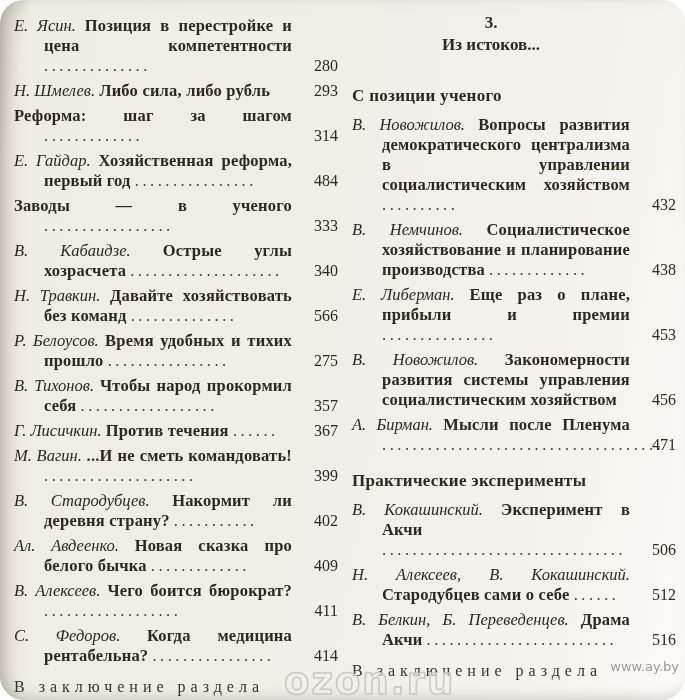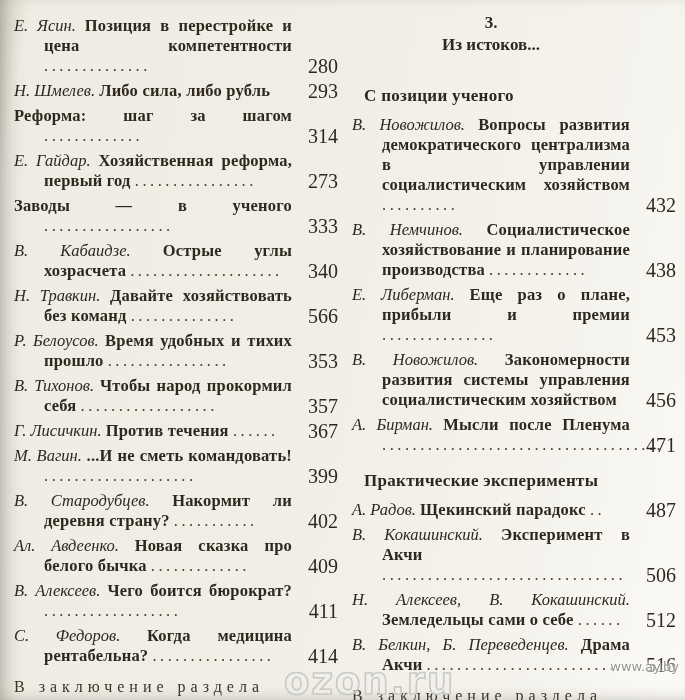--- a/index.html
+++ b/index.html
@@ -4,32 +4,33 @@
 <style>
   html,body{margin:0;padding:0;}
   body{width:685px;height:700px;overflow:hidden;background:#fff;}
   .page{
     position:relative;width:685px;height:700px;overflow:hidden;
     background:linear-gradient(100deg,#ddd9ce 0%,#efece3 4%,#f1eee6 45%,#f5f3ed 80%,#fbfaf7 100%);
     box-shadow:inset 14px 0 20px -12px rgba(95,90,78,.5), inset 0 -10px 16px -10px rgba(120,115,105,.25);
     font-family:"Liberation Serif","DejaVu Serif",serif;
     color:#2e2able;
     color:#2e281f;
+    border-radius:24px;
   }
   .col{position:absolute;width:324px;}
   .col-left{left:14px;top:16px;}
   .col-right{left:352px;top:12px;}
   .entry{position:relative;padding-right:46px;margin-bottom:5px;font-size:16.5px;line-height:20px;}
   .txt{margin:0;padding-left:30px;text-indent:-30px;text-align:justify;}
   .au{font-style:italic;}
   .ti{font-weight:bold;letter-spacing:.2px;}
   .dt{letter-spacing:3.5px;color:#48422f;font-weight:normal;}
-  .pg{position:absolute;right:0;bottom:0;width:44px;text-align:right;font-size:20px;}
+  .pg{position:absolute;right:0;bottom:0;width:44px;text-align:right;font-size:16px;}
   .spaced{letter-spacing:5px;font-size:16px;margin:12px 0 9px;color:#3a3428;}
-  .sec{font-weight:bold;font-size:17px;margin:16px 12px 9px;letter-spacing:.3px;}
+  .sec{font-weight:bold;font-size:17px;margin:16px 0 9px;letter-spacing:.3px;}
   .chapter{text-align:center;font-weight:bold;font-size:17px;line-height:22px;margin:0 46px 30px 0;}
   .wm-ozon{
     position:absolute;left:284px;top:660px;
     font-family:"DejaVu Sans","Liberation Sans",sans-serif;
     font-weight:bold;font-size:37px;letter-spacing:2px;
     color:rgba(240,240,236,.55);
     -webkit-text-stroke:1.6px #c9c9c5;
   }
   .wm-ay{
     position:absolute;right:6px;top:659px;
@@ -63,21 +64,21 @@
       <p class="txt"><span class="au"></span>
         <span class="ti">Реформа: шаг за шагом</span>
         <span class="dt">.............</span></p>
       <span class="pg">314</span>
     </div>
 
     <div class="entry">
       <p class="txt"><span class="au">Е. Гайдар.</span>
         <span class="ti">Хозяйственная реформа, первый год</span>
         <span class="dt">................</span></p>
-      <span class="pg">273</span>
+      <span class="pg">484</span>
     </div>
 
     <div class="entry">
       <p class="txt"><span class="au"></span>
         <span class="ti">Заводы — в ученого</span>
         <span class="dt">.................</span></p>
       <span class="pg">333</span>
     </div>
 
     <div class="entry">
@@ -91,21 +92,21 @@
       <p class="txt"><span class="au">Н. Травкин.</span>
         <span class="ti">Давайте хозяйствовать без команд</span>
         <span class="dt">..............</span></p>
       <span class="pg">566</span>
     </div>
 
     <div class="entry">
       <p class="txt"><span class="au">Р. Белоусов.</span>
         <span class="ti">Время удобных и тихих прошло</span>
         <span class="dt">................</span></p>
-      <span class="pg">353</span>
+      <span class="pg">275</span>
     </div>
 
     <div class="entry">
       <p class="txt"><span class="au">В. Тихонов.</span>
         <span class="ti">Чтобы народ прокормил себя</span>
         <span class="dt">..................</span></p>
       <span class="pg">357</span>
     </div>
 
     <div class="entry">
@@ -193,37 +194,31 @@
 
     <div class="entry">
       <p class="txt"><span class="au">А. Бирман.</span>
         <span class="ti">Мысли после Пленума</span>
         <span class="dt">.....................................</span></p>
       <span class="pg">471</span>
     </div>
 
     <div class="sec">Практические эксперименты</div>
 
-    <div class="entry">
-      <p class="txt"><span class="au">А. Радов.</span>
-        <span class="ti">Щекинский парадокс</span>
-        <span class="dt">..</span></p>
-      <span class="pg">487</span>
-    </div>
 
     <div class="entry">
       <p class="txt"><span class="au">В. Кокашинский.</span>
         <span class="ti">Эксперимент в Акчи</span>
         <span class="dt">................................</span></p>
       <span class="pg">506</span>
     </div>
 
     <div class="entry">
       <p class="txt"><span class="au">Н. Алексеев, В. Кокашинский.</span>
-        <span class="ti">Земледельцы сами о себе</span>
+        <span class="ti">Стародубцев сами о себе</span>
         <span class="dt">......</span></p>
       <span class="pg">512</span>
     </div>
 
     <div class="entry">
       <p class="txt"><span class="au">В. Белкин, Б. Переведенцев.</span>
         <span class="ti">Драма Акчи</span>
         <span class="dt">.........................</span></p>
       <span class="pg">516</span>
     </div>

